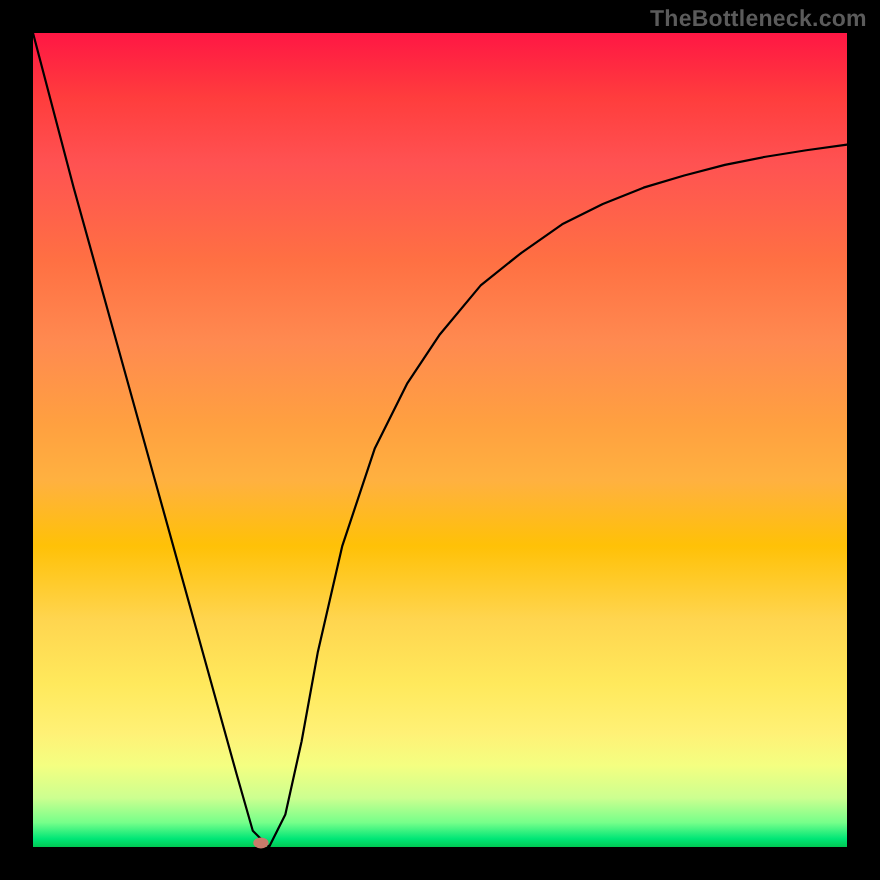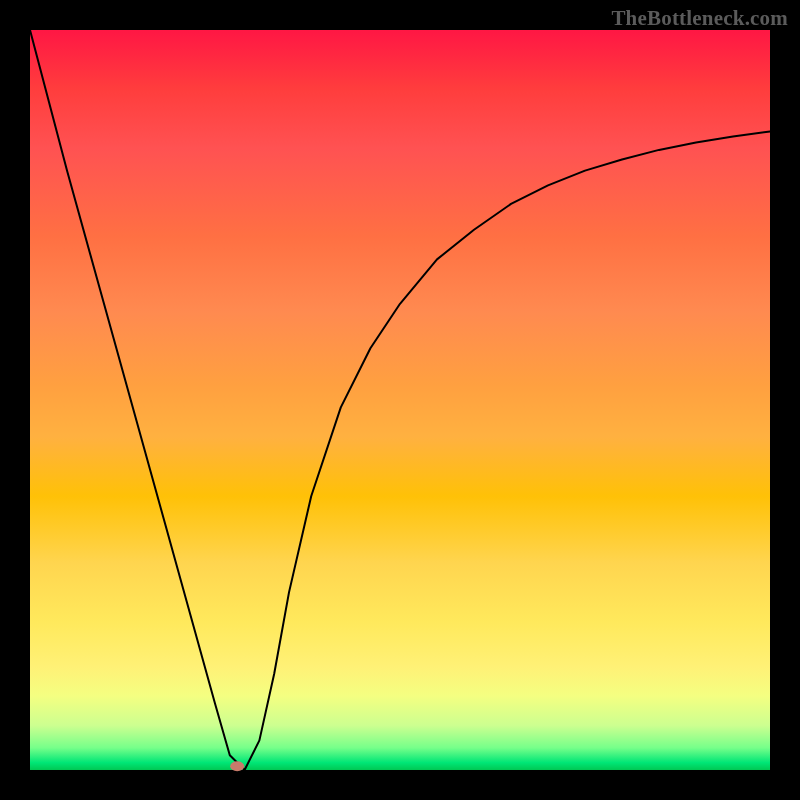--- a/index.html
+++ b/index.html
@@ -39,21 +39,21 @@
     left: 0;
     top: 0;
     width: 740px;
     height: 740px;
     overflow: visible;
   }
   .watermark {
     position: absolute;
     top: 6px;
     right: 12px;
-    font-family: Liberation Serif, serif;
+    font-family: Liberation Sans, sans-serif;
     font-size: 21px;
     font-weight: 600;
     color: #5b5b5b;
     letter-spacing: 0.2px;
   }
   .dot {
     fill: #c97b6b;
   }
   .curve {
     fill: none;

